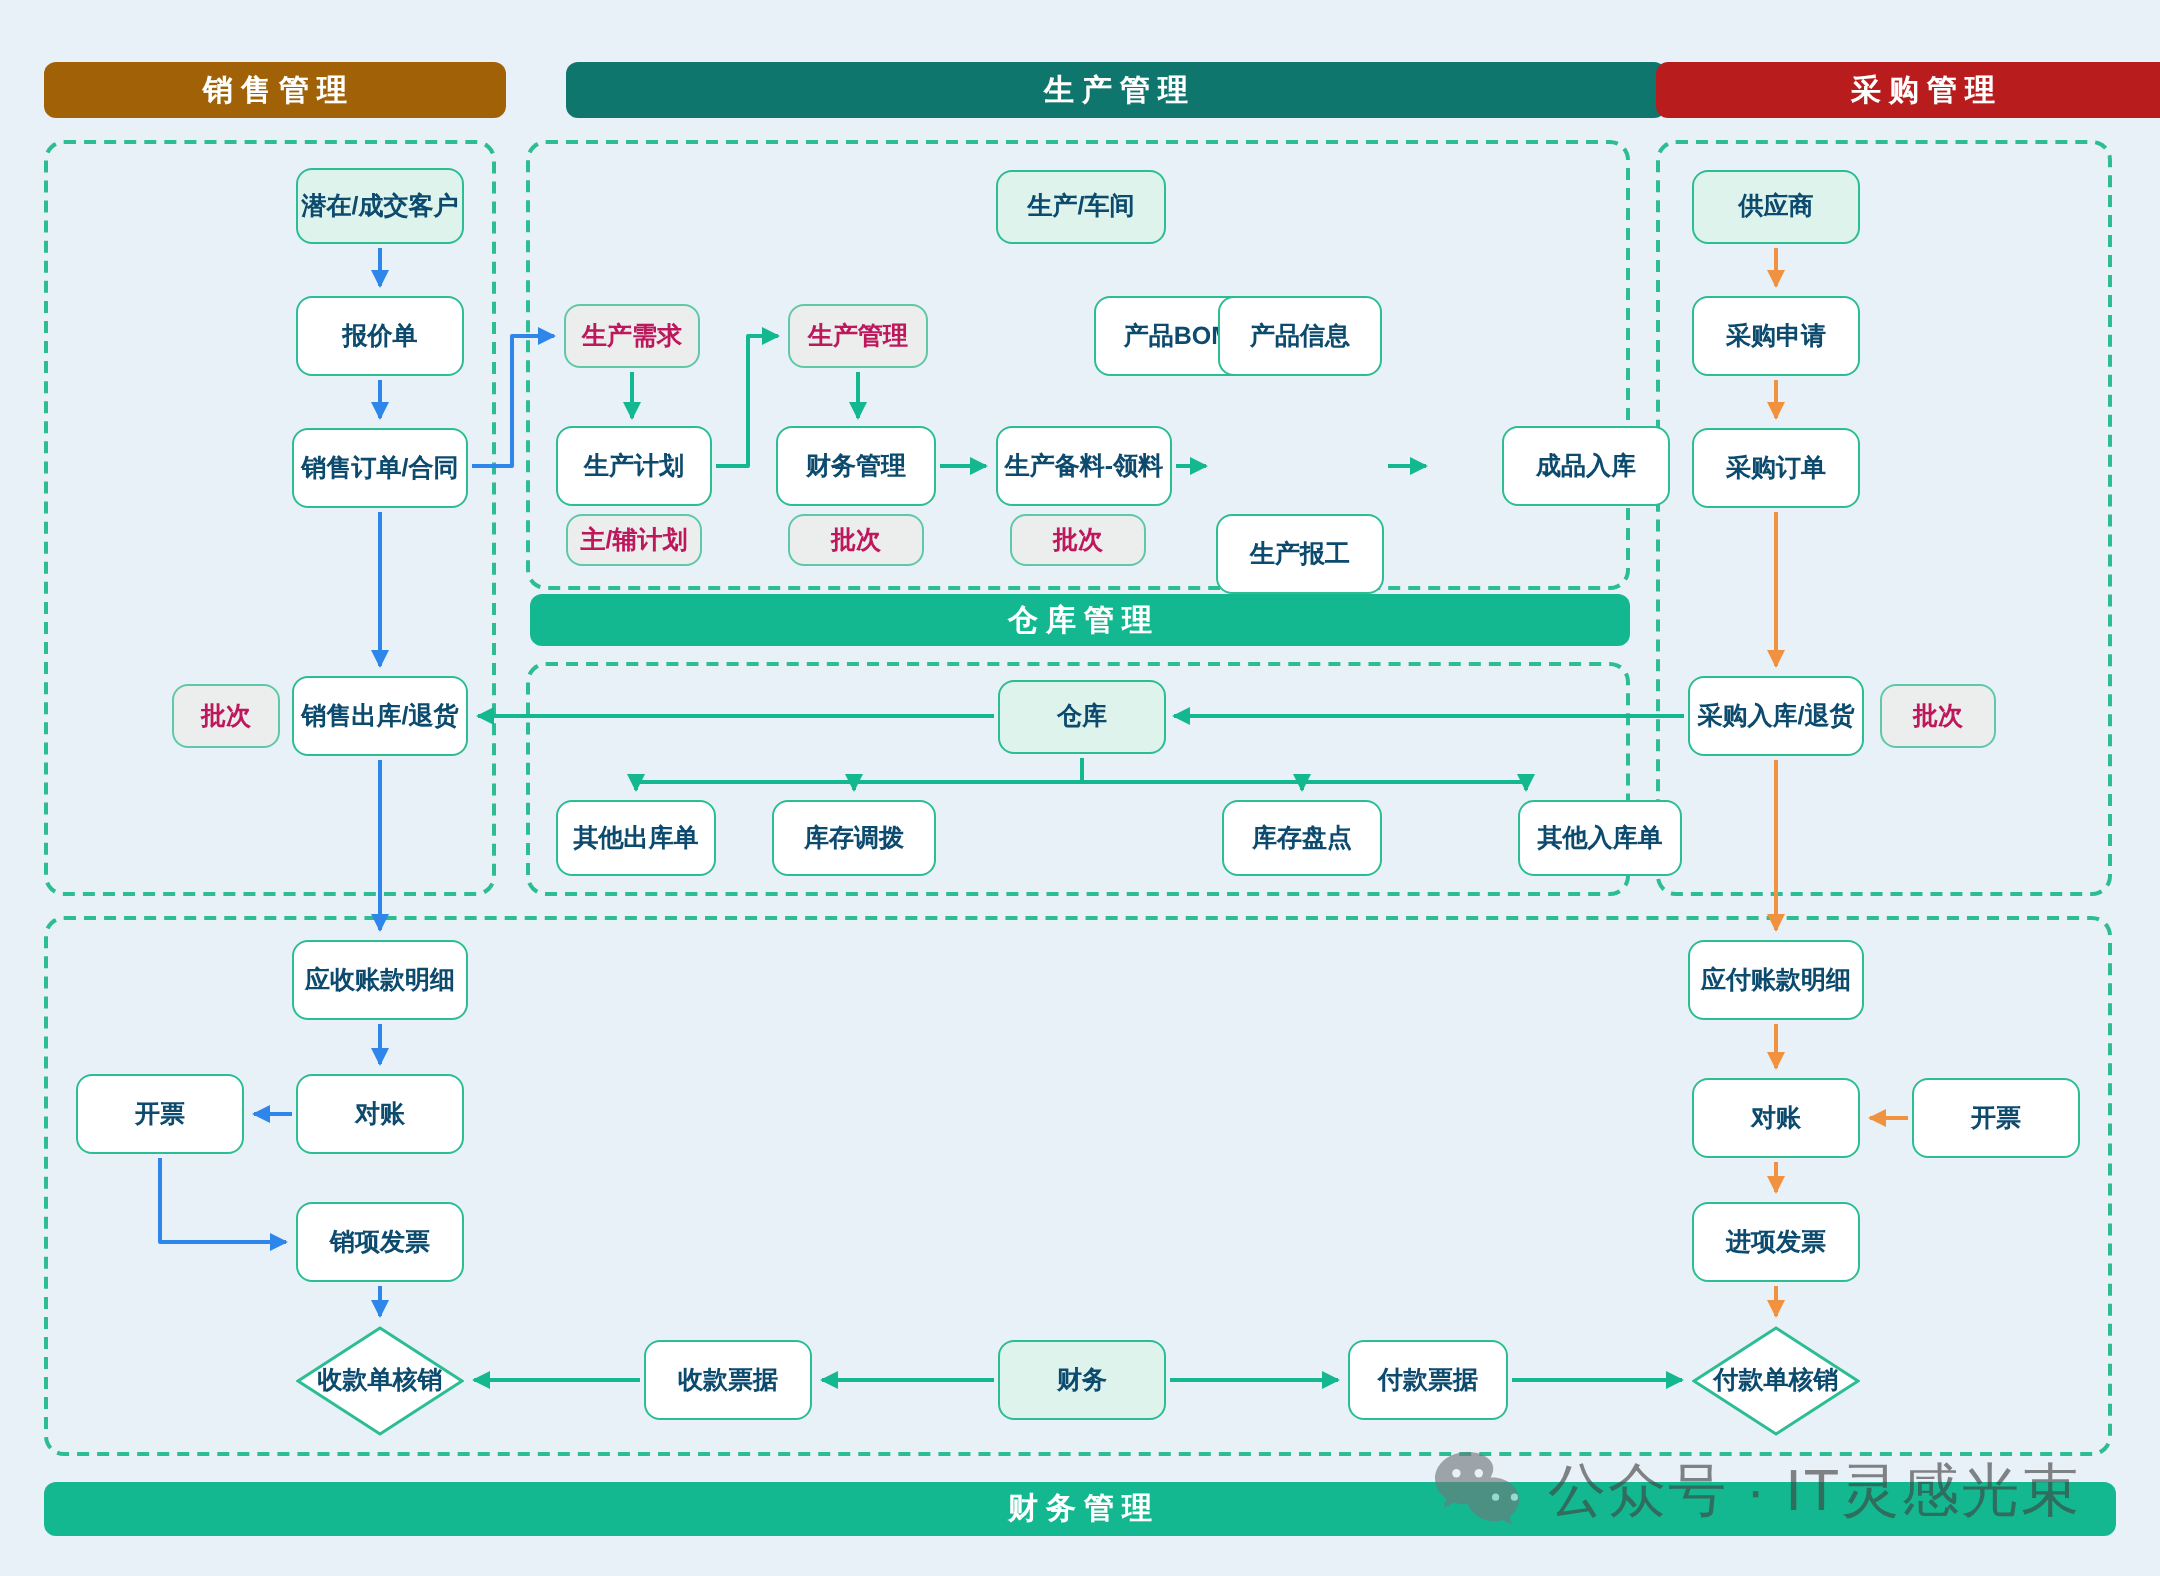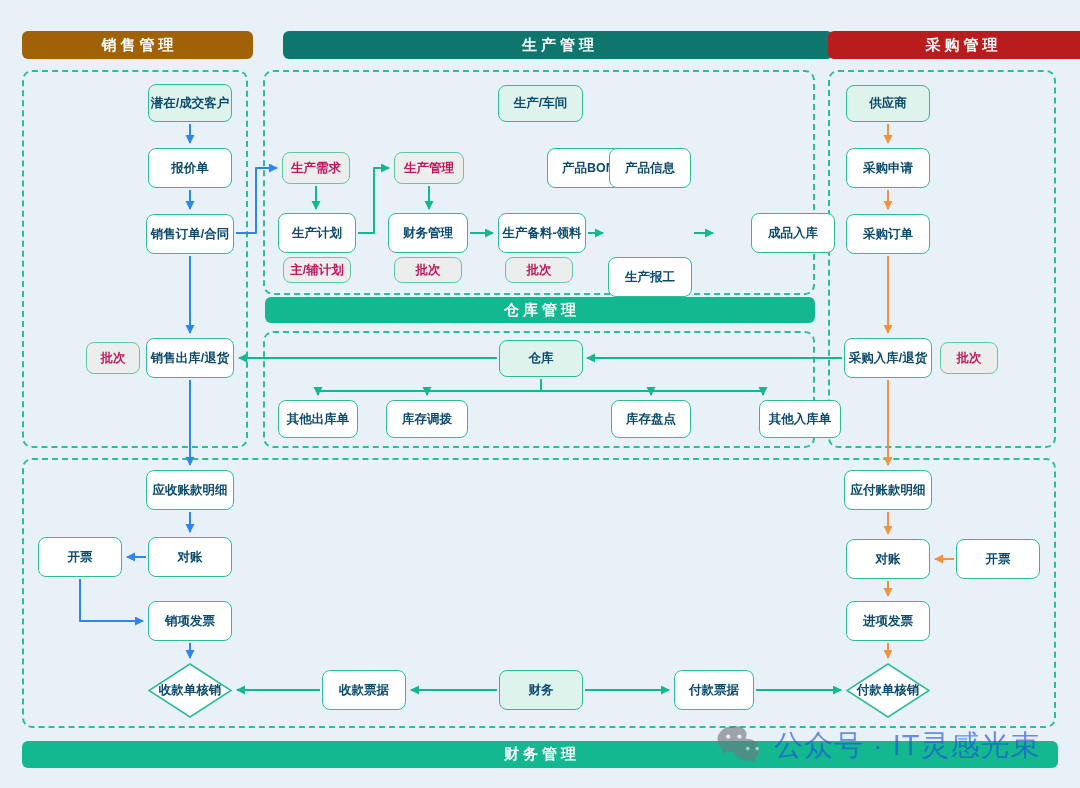--- a/index.html
+++ b/index.html
@@ -29,21 +29,21 @@
   .node--gray{background:#ECEDED;color:#be185d;font-weight:700;border-color:#5FC9A7;}
   .node--diamond{background:transparent;border:none;border-radius:0;}
   .node--diamond .dshape{position:absolute;inset:0;}
   .node .lbl{position:relative;}
   #edges{position:absolute;inset:0;z-index:3;pointer-events:none;}
   .watermark{
     position:absolute;left:716px;top:724px;display:flex;align-items:center;
     z-index:6;opacity:0.62;pointer-events:none;
   }
   .watermark .wm-text{
-    font-size:29px;font-weight:500;color:#1d4ed8;letter-spacing:1px;
+    font-size:29px;font-weight:500;color:#404040;letter-spacing:1px;
     margin-left:6px;white-space:nowrap;
   }
 </style>
 </head>
 <body>
 
 <div id="stage">
     <div class="container" style="left: 22px; top: 70px; width: 226px; height: 378px;"></div>
     <div class="container" style="left: 263px; top: 70px; width: 552px; height: 225px;"></div>
     <div class="container" style="left: 263px; top: 331px; width: 552px; height: 117px;"></div>

